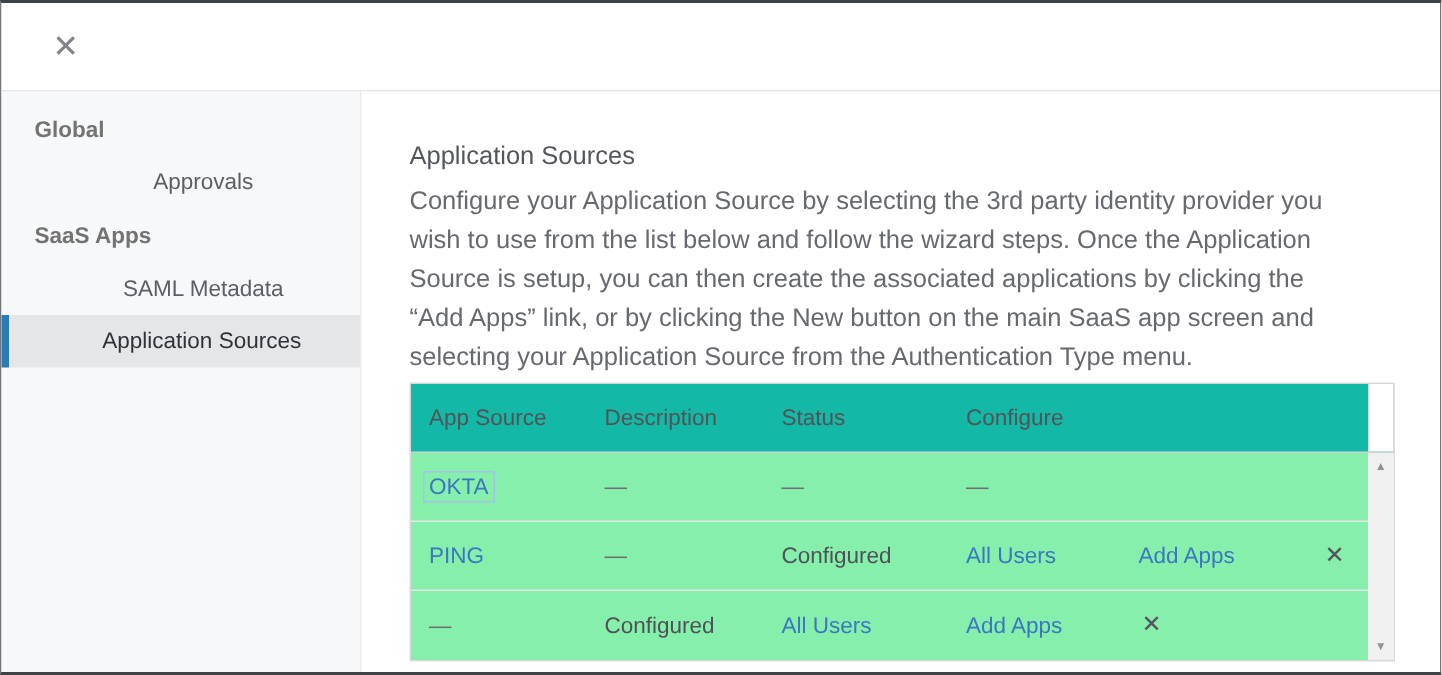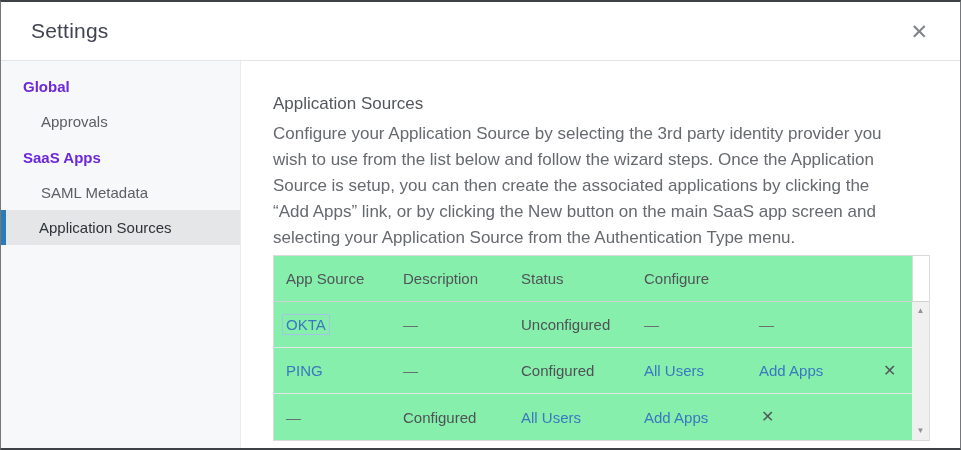--- a/index.html
+++ b/index.html
@@ -38,24 +38,24 @@
     font-size:21px;line-height:1;color:#808387;padding:4px;
   }
   
   .dialog-body{flex:1;display:flex;min-height:0;}
   .sidebar{
     width:240px;flex:0 0 240px;background:#f7f8f9;
     border-right:1px solid #e8eaec;
     padding-top:7px;font-size:15px;
   }
   .side-section-label{
-    padding:10px 10px 9px 22px;color:#6d28d9;font-weight:bold;
+    padding:10px 10px 9px 22px;color:#737373;font-weight:bold;
   }
   .side-item{
-    padding:9px 10px 9px 40px;color:#5b6066;cursor:pointer;
+    padding:9px 10px 9px 40px;color:#5b6066;cursor:pointer;text-align:center;
   }
   .side-item.selected{
     background:#e4e6e8;color:#2e3339;
     border-left:5px solid var(--accent-blue);
     padding-left:33px;
   }
   .main{
     flex:1;background:#ffffff;padding:33px 0 0 32px;min-width:0;
   }
   .main-heading{
@@ -63,21 +63,21 @@
   }
   .main-desc{
     width:624px;font-size:17px;line-height:26px;color:var(--text-muted);
     margin-bottom:4px;
   }
   
   .app-table{
     width:657px;border:1px solid #d8dadc;background:#ffffff;font-size:15px;
   }
   .thead{
-    display:flex;height:46px;background:#86efac;border-bottom:1px solid #d0d2d4;
+    display:flex;height:46px;background:#14b8a6;border-bottom:1px solid #d0d2d4;
   }
   .thead .hcells{
     flex:1;display:grid;
     grid-template-columns:117px 118px 123px 115px 122px 1fr;
     align-items:center;padding-left:12px;color:#505458;
   }
   .thead .scroll-spacer{
     width:17px;flex:0 0 17px;background:#ffffff;border-left:1px solid #d8dadc;
   }
   .tbody{display:flex;}
@@ -106,21 +106,20 @@
     align-items:center;padding:5px 0;cursor:default;
   }
   .scroll-arrow{font-size:8px;color:#8f9296;line-height:1;}
 </style>
 </head>
 <body>
 
 <div class="dialog">
 
   <div class="dialog-header">
-    <div class="dialog-title">Settings</div>
     <button class="close-btn">
       <span>✕</span>
     </button>
   </div>
 
   <div class="dialog-body">
 
     <div class="sidebar">
       <div class="side-section-label">Global</div>
       <div class="side-item">Approvals</div>
@@ -143,21 +142,20 @@
             <span></span>
             <span></span>
           </div>
           <div class="scroll-spacer"></div>
         </div>
         <div class="tbody">
           <div class="rows">
               <div class="trow">
                 <div><span class="link focus-box">OKTA</span></div>
                 <div class="muted">—</div>
-                <div class="status">Unconfigured</div>
                 <div><span class="muted">—</span></div>
                 <div><span class="muted">—</span></div>
                 <div></div>
               </div>
               <div class="trow">
                 <div><span class="link">PING</span></div>
                 <div class="muted">—</div>
                 <div class="status">Configured</div>
                 <div><span class="link">All Users</span></div>
                 <div><span class="link">Add Apps</span></div>

